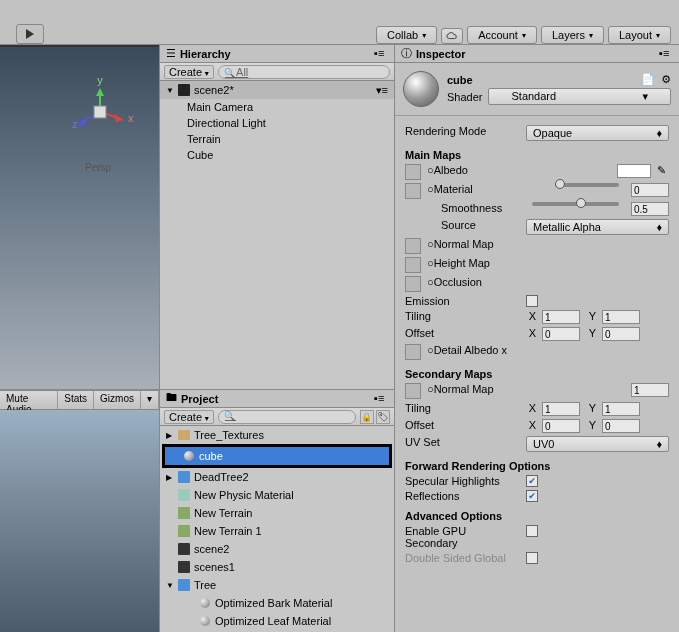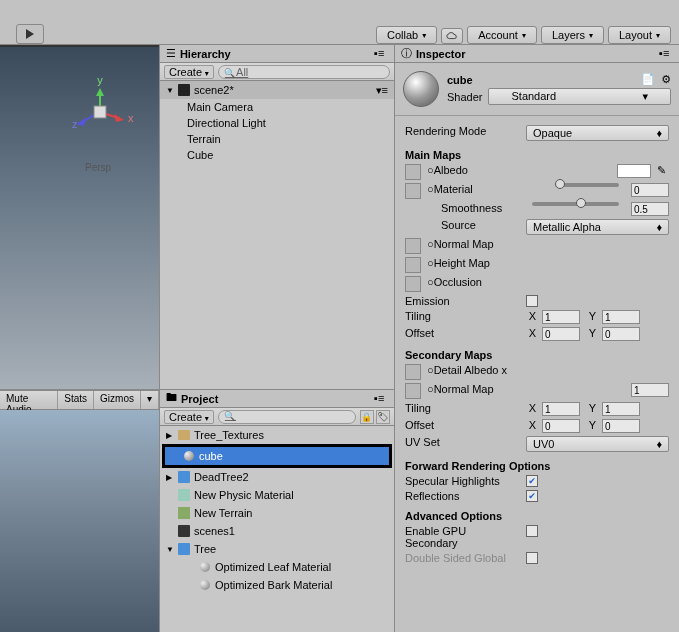--- a/index.html
+++ b/index.html
@@ -219,46 +219,60 @@
           <div class="tree-row">
             <span class="arrow"></span>
             <span class="icon-sm">
               <span style="width:12px;height:12px;background:#8a6"></span>
             </span>
             <span>New Terrain</span>
           </div>
           <div class="tree-row">
             <span class="arrow"></span>
             <span class="icon-sm">
+              <span style="width:12px;height:12px;background:#8a6"></span>
+            </span>
+            <span>New Terrain 1</span>
+          </div>
+          <div class="tree-row">
+            <span class="arrow"></span>
+            <span class="icon-sm">
               <span class="scene-ico"></span>
             </span>
+            <span>scene2</span>
+          </div>
+          <div class="tree-row">
+            <span class="arrow"></span>
+            <span class="icon-sm">
+              <span class="scene-ico"></span>
+            </span>
             <span>scenes1</span>
           </div>
           <div class="tree-row">
             <span class="arrow">▼</span>
             <span class="icon-sm">
               <span class="prefab-ico"></span>
             </span>
             <span>Tree</span>
           </div>
           <div class="tree-row">
             <span class="indent"></span>
             <span class="arrow"></span>
             <span class="icon-sm">
               <span class="mat-ball"></span>
             </span>
+            <span>Optimized Bark Material</span>
+          </div>
+          <div class="tree-row">
+            <span class="indent"></span>
+            <span class="arrow"></span>
+            <span class="icon-sm">
+              <span class="mat-ball"></span>
+            </span>
             <span>Optimized Leaf Material</span>
-          </div>
-          <div class="tree-row">
-            <span class="indent"></span>
-            <span class="arrow"></span>
-            <span class="icon-sm">
-              <span class="mat-ball"></span>
-            </span>
-            <span>Optimized Bark Material</span>
           </div>
           <div class="tree-row">
             <span class="indent"></span>
             <span class="arrow"></span>
           </div>
         </div>
     </div>
   </div>
 
   <div class="right-col">
@@ -349,25 +363,25 @@
             <input class="num-input" value="1" style="">
         </div>
         <div class="insp-row">
           <span class="lbl">Offset</span>
           <span class="axis-lbl">X</span>
             <input class="num-input" value="0" style="">
           <span class="axis-lbl">Y</span>
             <input class="num-input" value="0" style="">
         </div>
 
-        <div class="insp-row label-only">Secondary Maps</div>
         <div class="insp-row">
             <span class="tex-slot"></span>
             <span>○<span>Detail Albedo x</span></span>
           </div>
+        <div class="insp-row label-only">Secondary Maps</div>
         <div class="insp-row">
             <span class="tex-slot"></span>
             <span>○<span>Normal Map</span></span>
             <span style="flex:1"></span>
             <input class="num-input" value="1" style="">
           </div>
         <div class="insp-row">
           <span class="lbl">Tiling</span>
           <span class="axis-lbl">X</span>
             <input class="num-input" value="1" style="">

